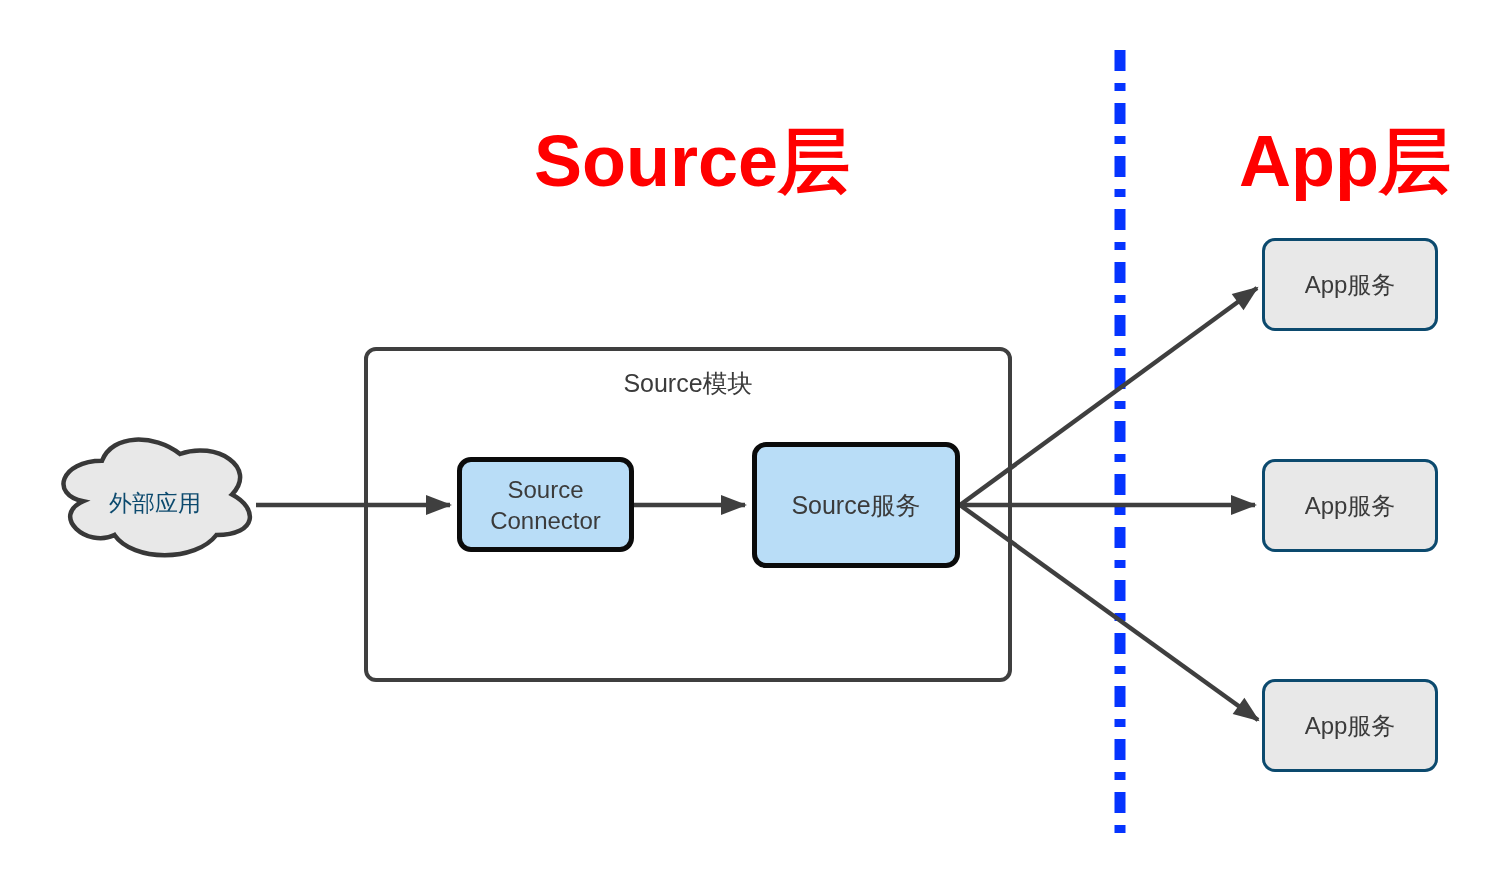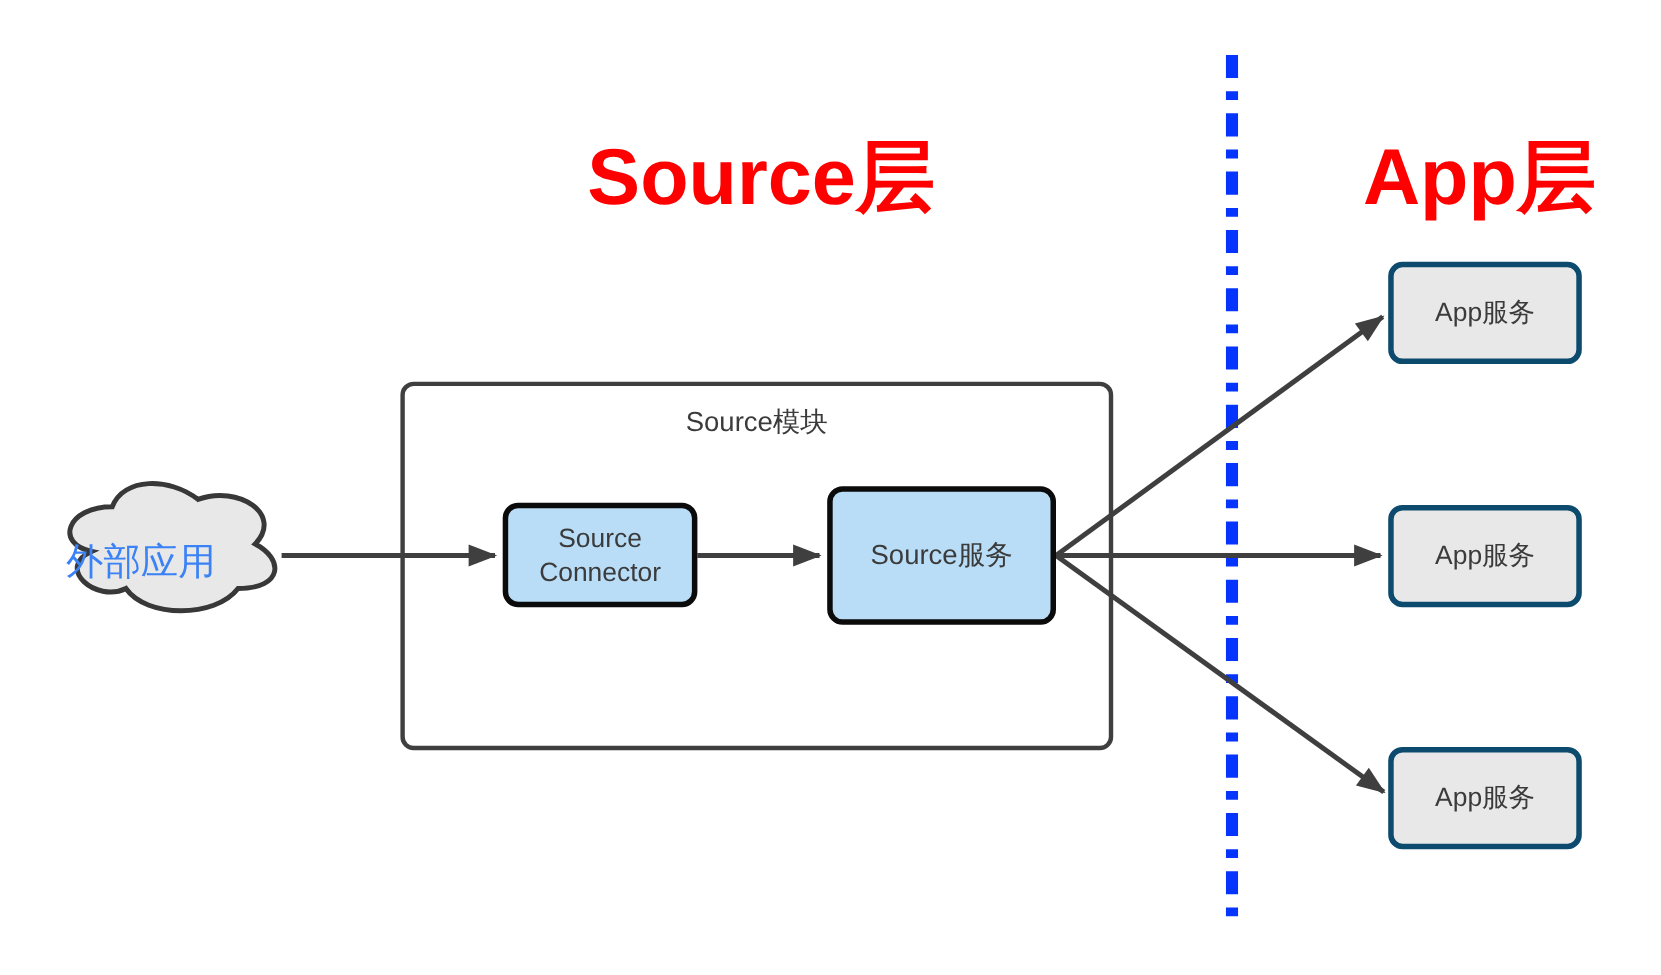--- a/index.html
+++ b/index.html
@@ -63,35 +63,36 @@
     line-height: 31px;
     z-index: 3;
   }
   .node-blue {
     background: #b9ddf7;
     border: 5px solid #0b0b0b;
     border-radius: 14px;
   }
   .node-gray {
     background: #e8e8e8;
-    border: 5px solid #0c4a6e;
+    border: 3px solid #0c4a6e;
     border-radius: 13px;
   }
   .node-connector { left: 457px; top: 457px; width: 177px; height: 95px; }
   .node-service   { left: 752px; top: 442px; width: 208px; height: 126px; font-size: 25px; }
   .node-app1 { left: 1262px; top: 238px; width: 176px; height: 93px; }
   .node-app2 { left: 1262px; top: 459px; width: 176px; height: 93px; }
   .node-app3 { left: 1262px; top: 679px; width: 176px; height: 93px; }
 
   .cloud-label {
     position: absolute;
     left: 60px; top: 488px;
     width: 190px;
-    font-size: 34px;
-    color: #3b82f6;
+    text-align: center;
+    font-size: 23px;
+    color: #0c4a6e;
     z-index: 3;
   }
 </style>
 </head>
 <body>
 
 <div class="canvas">
 
   <div class="layer-title title-source">Source层</div>
   <div class="layer-title title-app">App层</div>

